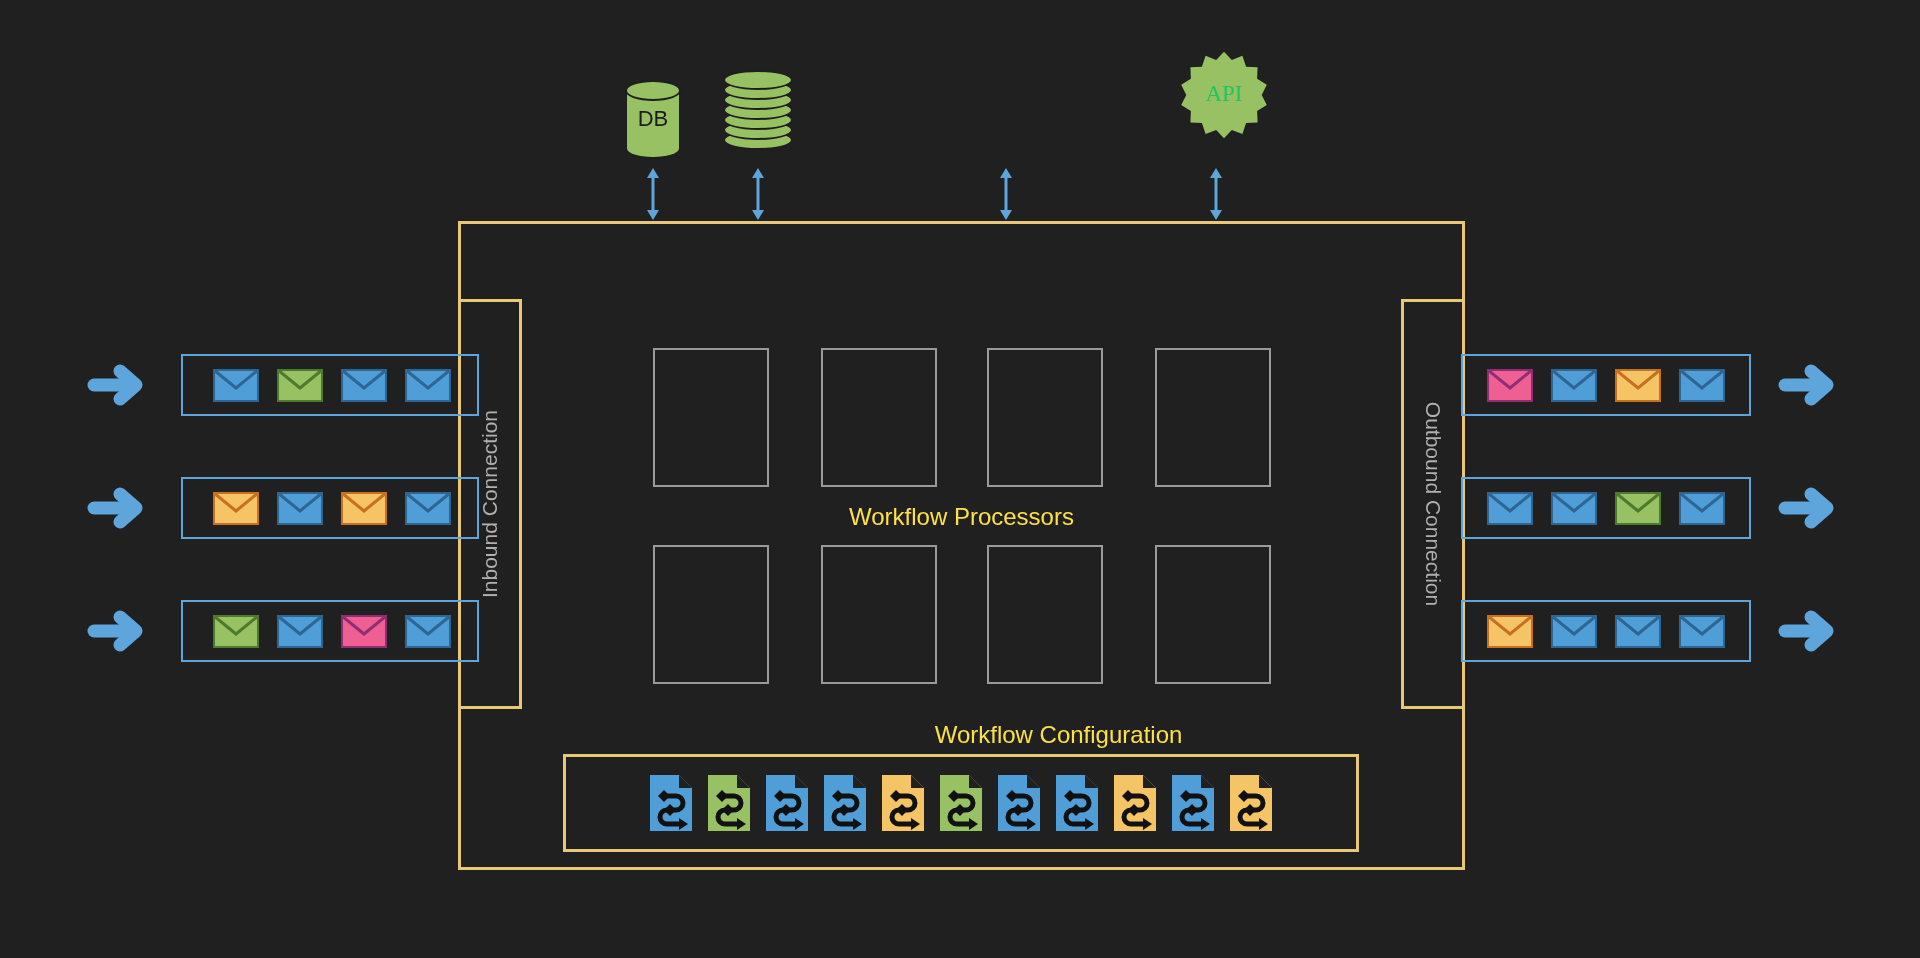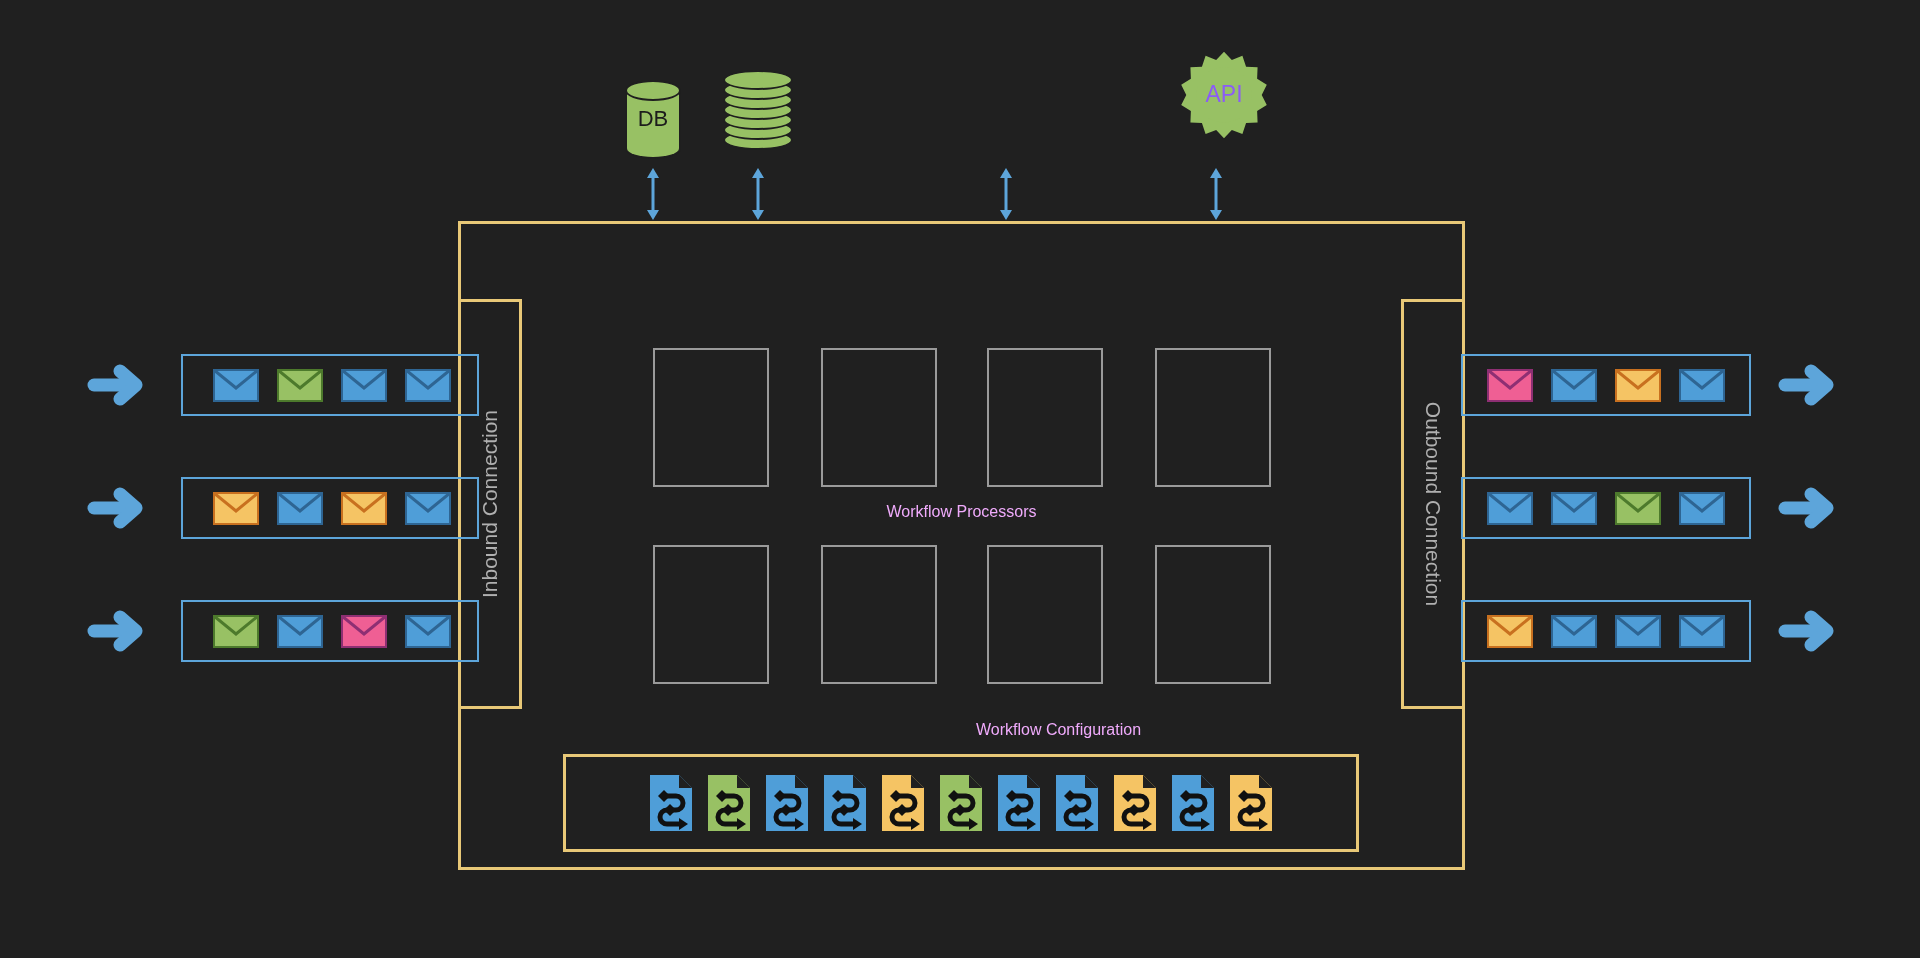--- a/index.html
+++ b/index.html
@@ -52,21 +52,21 @@
   }
   .broker .txt {
     position: absolute; left: 0; top: 0; width: 306px; height: 46px;
     display: flex; align-items: center; justify-content: center;
   }
 
   .gear { position: absolute; left: 1178px; top: 48px; width: 92px; height: 92px; }
   .gear .txt {
     position: absolute; left: 0; top: 0; width: 92px; height: 92px;
     display: flex; align-items: center; justify-content: center;
-    color: #8b5cf6; font-size: 23px;
+    color: #22c55e; font-size: 23px; font-family: Liberation Serif, serif;
   }
 
   
   .vda { position: absolute; width: 16px; }
   .vda svg { display: block; }
 
   
   .main-frame {
     position: absolute; left: 458px; top: 221px; width: 1007px; height: 649px;
     border: 3px solid #e8c877;
@@ -89,21 +89,21 @@
   .conn-col .vtext {
     color: #b0b0b0; font-size: 21px; white-space: nowrap;
   }
   .conn-col.inbound .vtext { transform: rotate(-90deg); }
   .conn-col.outbound .vtext { transform: rotate(90deg); }
 
   .proc-box { position: absolute; border: 2px solid #9a9a9a; }
 
   .proc-label {
     position: absolute; width: 100%; text-align: center;
-    color: #f0abfc; font-size: 16px;
+    color: #fde047; font-size: 24px;
   }
 
   .config-box {
     position: absolute; left: 563px; top: 754px; width: 796px; height: 98px;
     border: 3px solid #e8c877;
     display: flex; align-items: center; justify-content: center; gap: 12px;
   }
 
   
   .queue {

